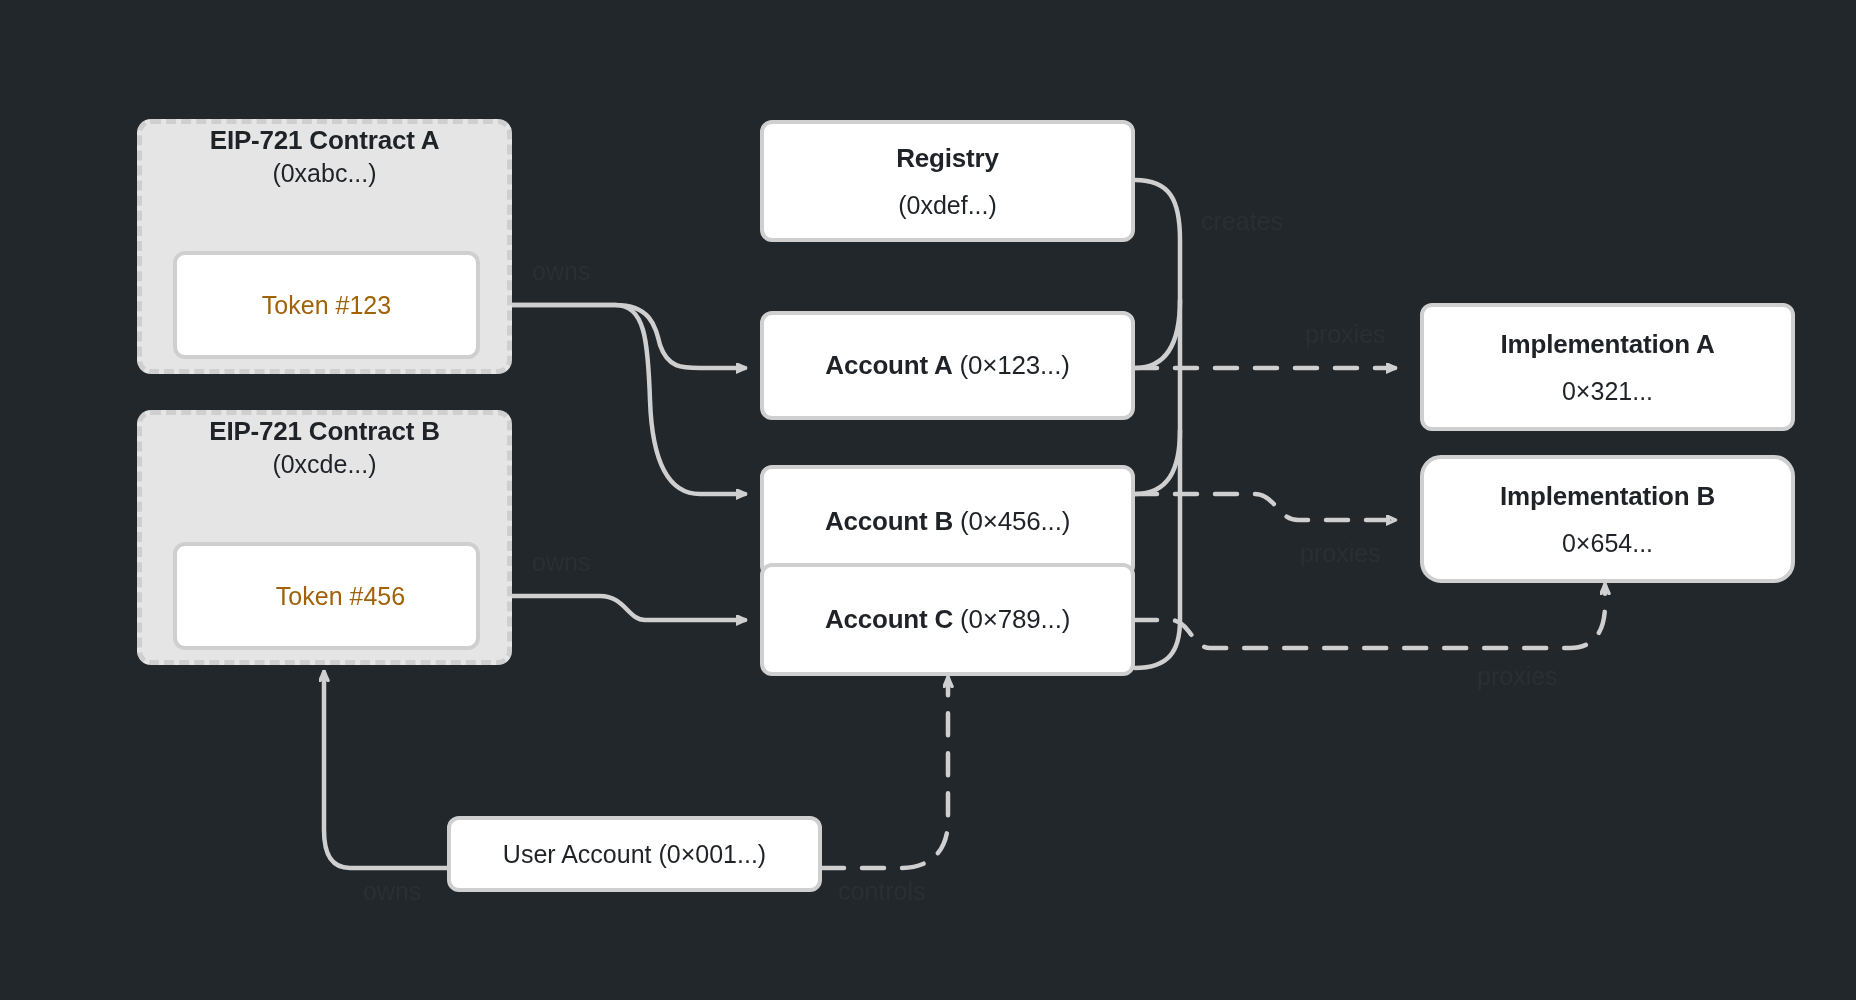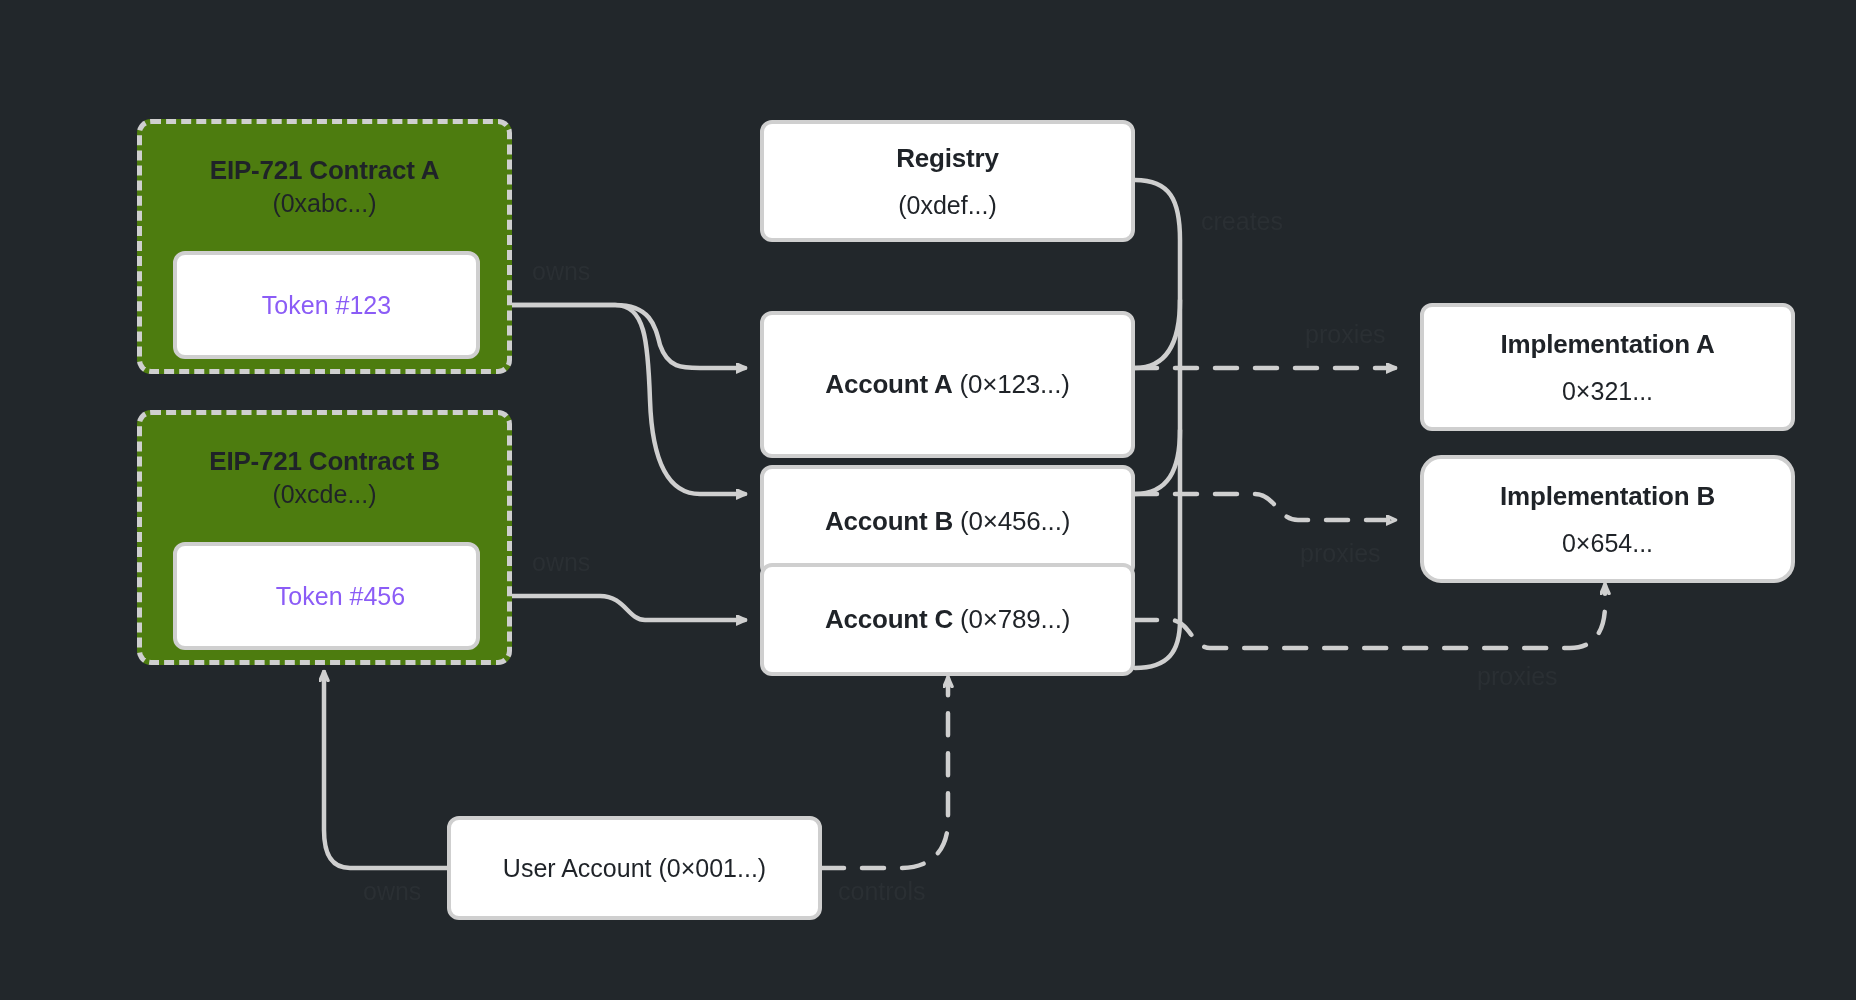--- a/index.html
+++ b/index.html
@@ -30,25 +30,24 @@
     border-radius: 12px;
     display: flex;
     flex-direction: column;
     align-items: center;
     justify-content: center;
     color: #1f2328;
     text-align: center;
     z-index: 2;
   }
   .node.cluster {
-    background: #4d7c0f;
+    background: #e5e5e5;
     border: 5px dashed #cfcfcf;
     border-radius: 14px;
     justify-content: flex-start;
-    padding-top: 30px;
     z-index: 1;
   }
   .node.cluster .cluster-title {
     font-size: 26px;
     font-weight: bold;
     line-height: 1.25;
     letter-spacing: -0.2px;
   }
   .node.cluster .cluster-sub {
     font-size: 25px;
@@ -58,21 +57,21 @@
   .token-node {
     position: absolute;
     box-sizing: border-box;
     background: #ffffff;
     border: 4px solid #cfcfcf;
     border-radius: 12px;
     display: flex;
     align-items: center;
     justify-content: center;
     font-size: 25px;
-    color: #8b5cf6;
+    color: #a16207;
     z-index: 3;
   }
   .n-title {
     font-size: 26px;
     font-weight: bold;
     letter-spacing: -0.2px;
   }
   .n-title .reg {
     font-weight: normal;
   }
@@ -143,21 +142,21 @@
   </div>
   <div class="token-node" style="left:173px; top:542px; width:307px; height:108px;padding-left:28px;">
     <span>Token #456</span>
   </div>
 
   <div class="node" style="left:760px; top:120px; width:375px; height:122px;">
     <div class="n-title">Registry</div>
     <div class="n-sub">(0xdef...)</div>
   </div>
 
-  <div class="node" style="left:760px; top:311px; width:375px; height:147px;">
+  <div class="node" style="left:760px; top:311px; width:375px; height:109px;">
     <div class="n-title">
       <span>Account A</span><span class="reg"> (0×123...)</span>
     </div>
   </div>
 
   <div class="node" style="left:760px; top:437px; width:375px; height:113px;margin-top:28px;">
     <div class="n-title">
       <span>Account B</span><span class="reg"> (0×456...)</span>
     </div>
   </div>
@@ -171,21 +170,21 @@
   <div class="node" style="left:1420px; top:303px; width:375px; height:128px;">
     <div class="n-title">Implementation A</div>
     <div class="n-sub">0×321...</div>
   </div>
 
   <div class="node" style="left:1420px; top:455px; width:375px; height:128px;border-radius:21px;">
     <div class="n-title">Implementation B</div>
     <div class="n-sub">0×654...</div>
   </div>
 
-  <div class="node" style="left:447px; top:816px; width:375px; height:104px;">
+  <div class="node" style="left:447px; top:816px; width:375px; height:76px;">
     <div class="n-plain">User Account (0×001...)</div>
   </div>
 
   <div class="edge-label" style="left:532px; top:257px;">owns</div>
   <div class="edge-label" style="left:532px; top:548px;">owns</div>
   <div class="edge-label" style="left:363px; top:877px;">owns</div>
   <div class="edge-label" style="left:1201px; top:207px;">creates</div>
   <div class="edge-label" style="left:1305px; top:320px;">proxies</div>
   <div class="edge-label" style="left:1300px; top:539px;">proxies</div>
   <div class="edge-label" style="left:1477px; top:662px;">proxies</div>

